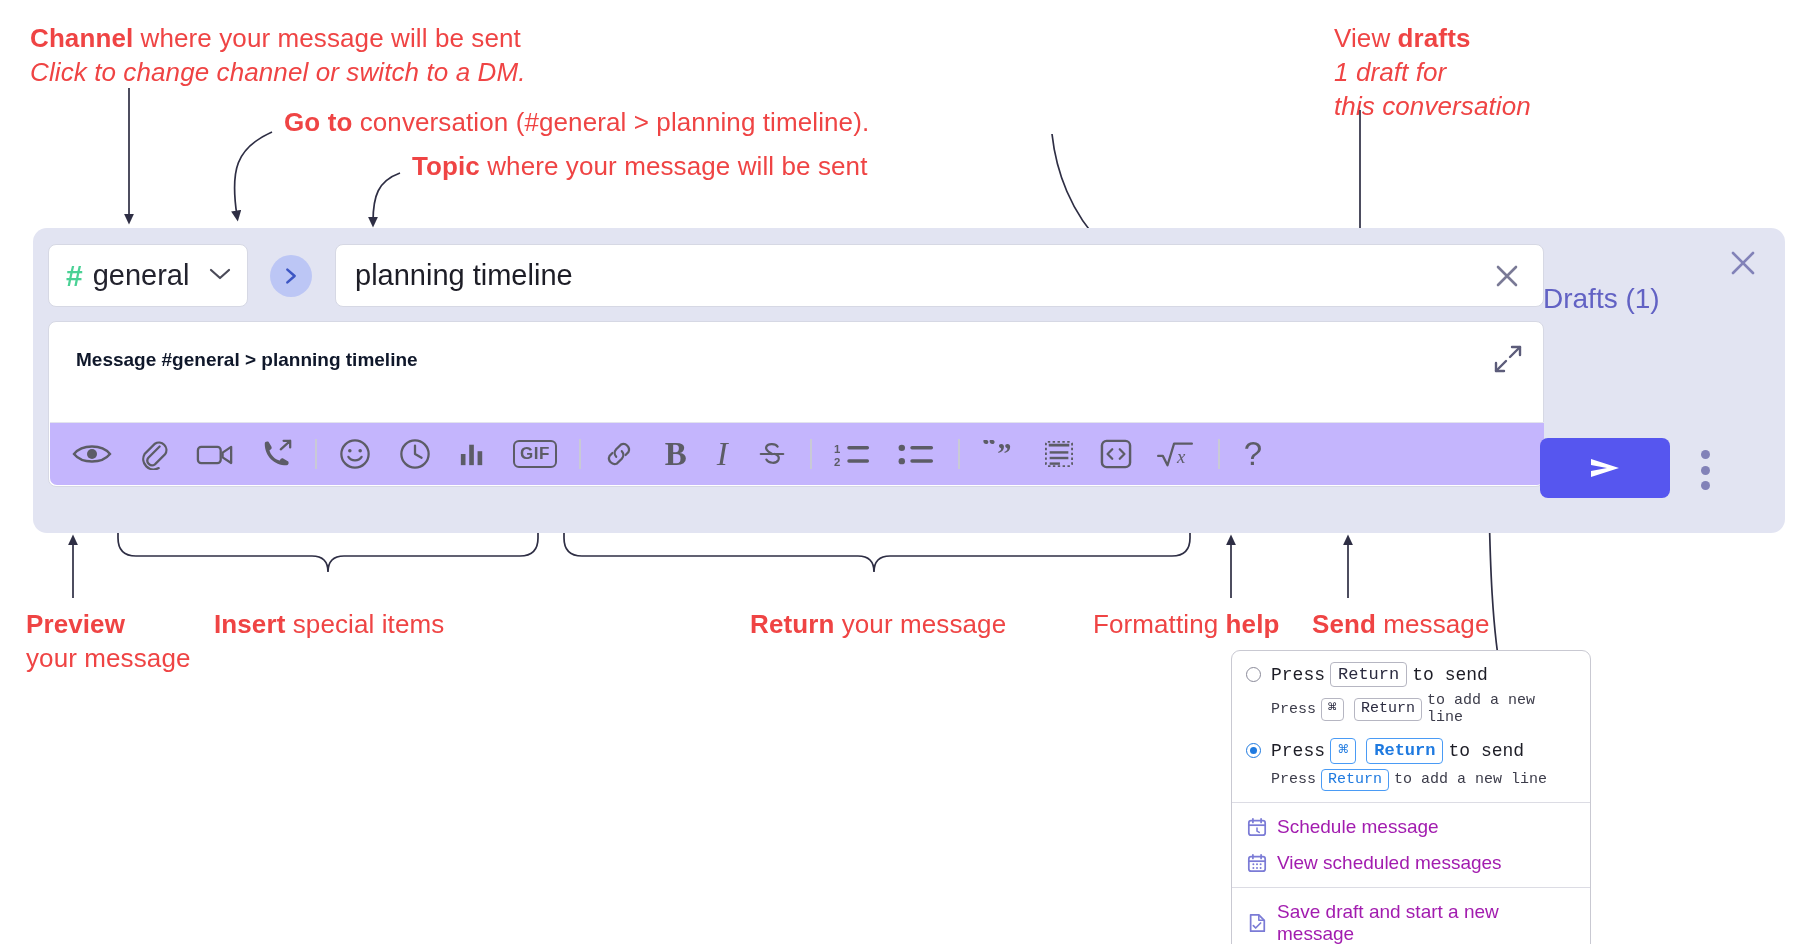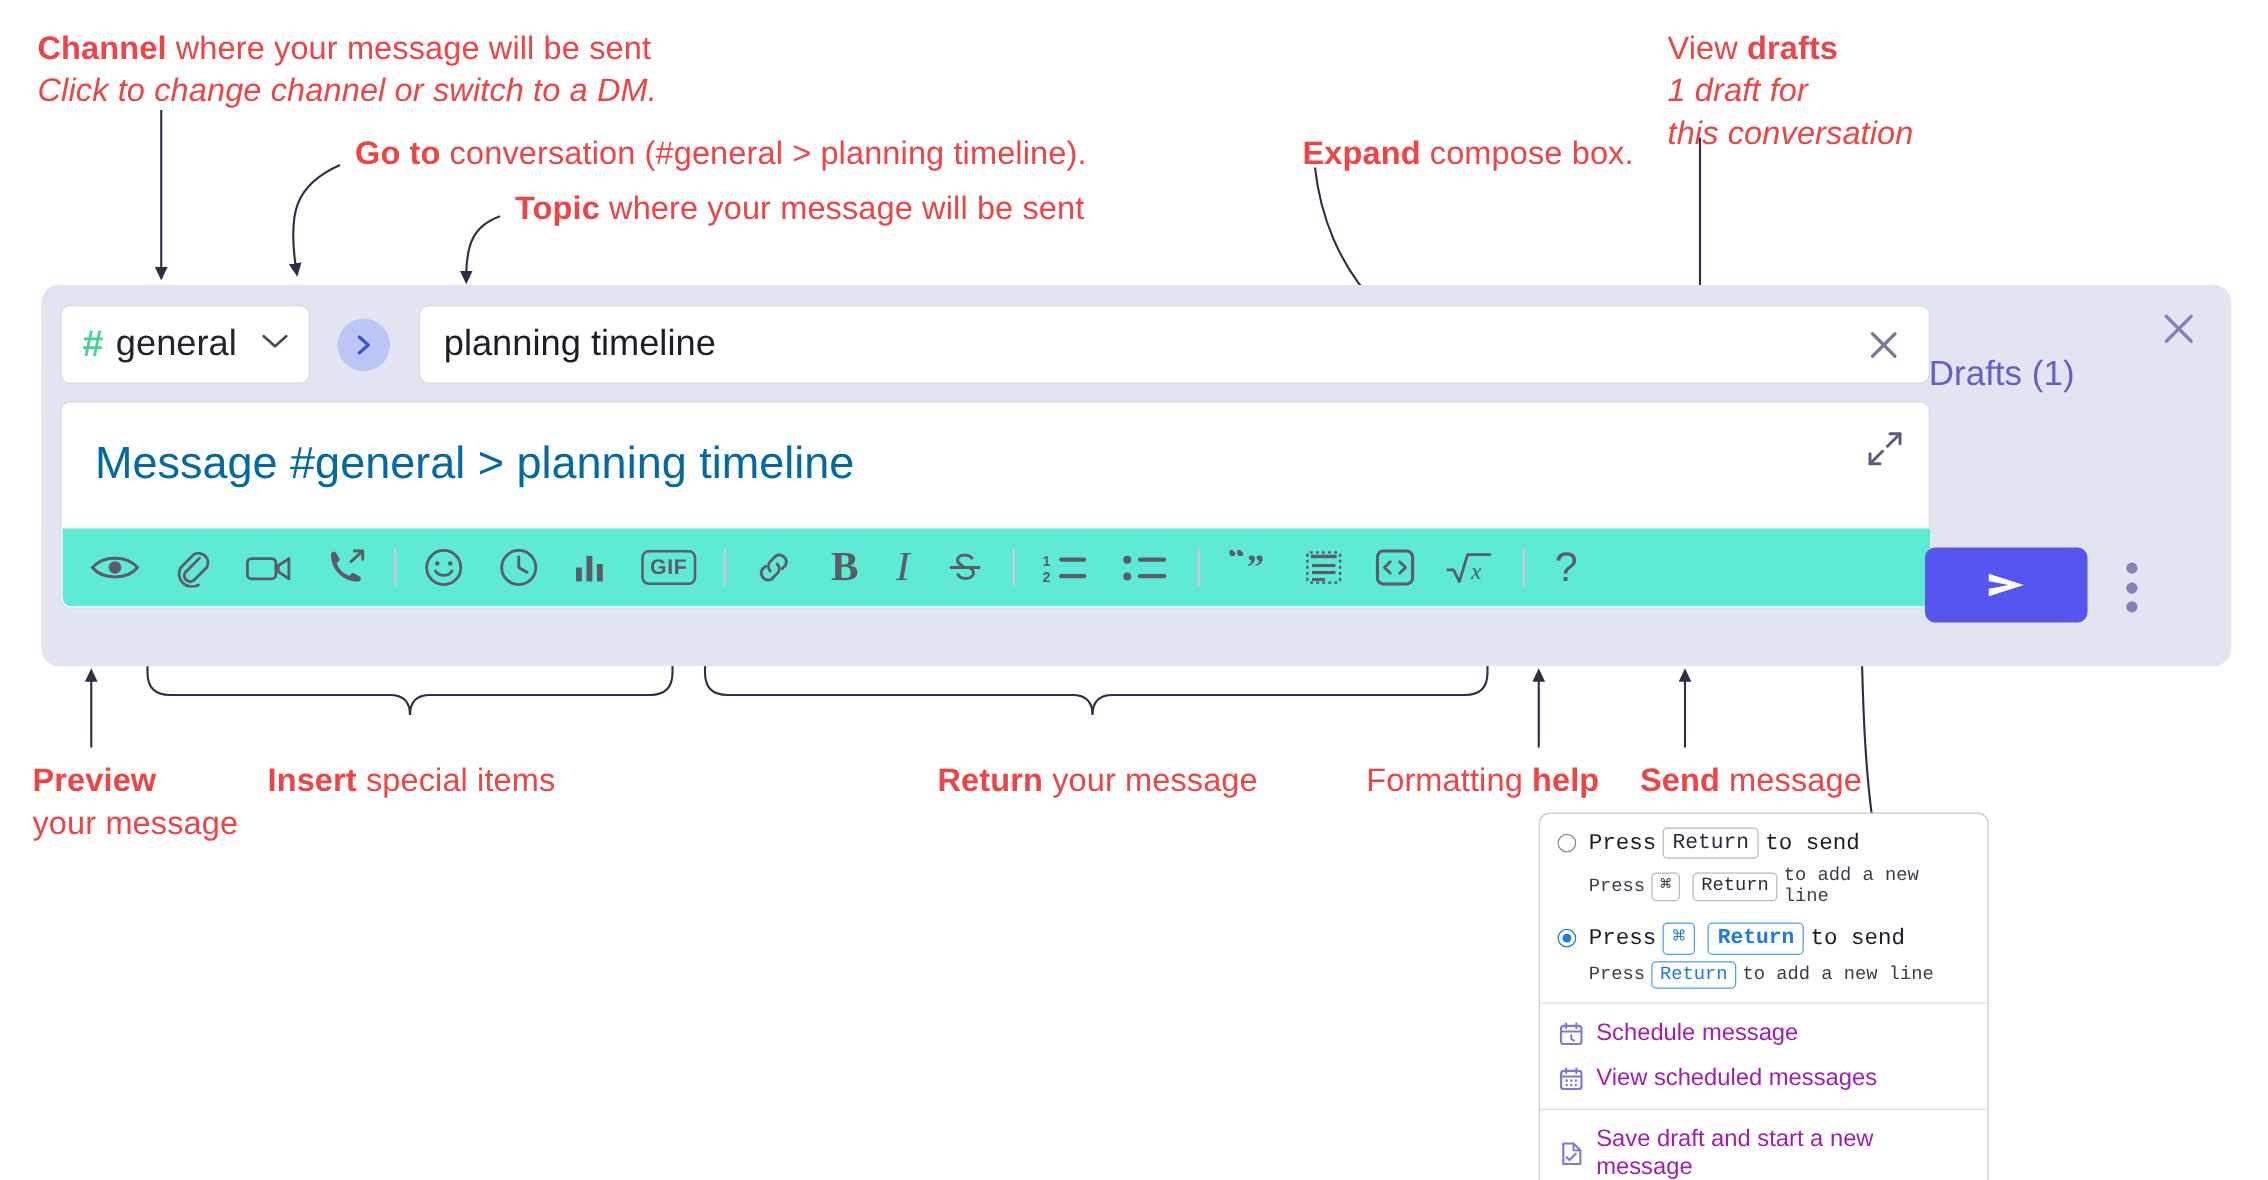--- a/index.html
+++ b/index.html
@@ -97,30 +97,30 @@
   .msg-box{
     position:absolute;left:15px;top:93px;
     width:1496px;height:166px;
     background:#ffffff;
     border:1px solid #d6d8e4;
     border-radius:8px;
     box-sizing:border-box;
   }
   .msg-placeholder{
     position:absolute;left:27px;top:27px;
-    font-size:36px;color:#0369a1;
+    font-size:19px;color:#0f172a;font-weight:bold;
   }
   .expand-btn{
     position:absolute;right:20px;top:22px;
     cursor:pointer;width:30px;height:30px;
   }
   .toolbar{
     position:absolute;left:1px;bottom:1px;
     width:1494px;height:62px;
-    background:#5eead4;
+    background:#c4b5fd;
     border-top:1px solid #e3e4ee;
     border-radius:0 0 7px 7px;
     display:flex;align-items:center;
   }
   .tb-ico{
     width:auto;height:36px;
     display:flex;align-items:center;justify-content:center;
     cursor:pointer;color:#5c5c66;
   }
   .tb-sep{
@@ -221,23 +221,20 @@
   </div>
 
   <div class="anno" style="left:412px;top:150px;">
     <b>Topic</b><span> where your message will be sent</span>
   </div>
 
   <div class="anno" style="left:284px;top:106px;">
     <b>Go to</b><span> conversation (#general &gt; planning timeline).</span>
   </div>
 
-  <div class="anno" style="left:1042px;top:106px;">
-    <b>Expand</b><span> compose box.</span>
-  </div>
 
   <div class="anno" style="left:1334px;top:22px;">
     <div><span>View </span><b>drafts</b></div>
     <div class="it">1 draft for</div>
     <div class="it">this conversation</div>
   </div>
 
   <div class="anno" style="left:26px;top:608px;">
     <div><b>Preview</b></div>
     <div>your message</div>

